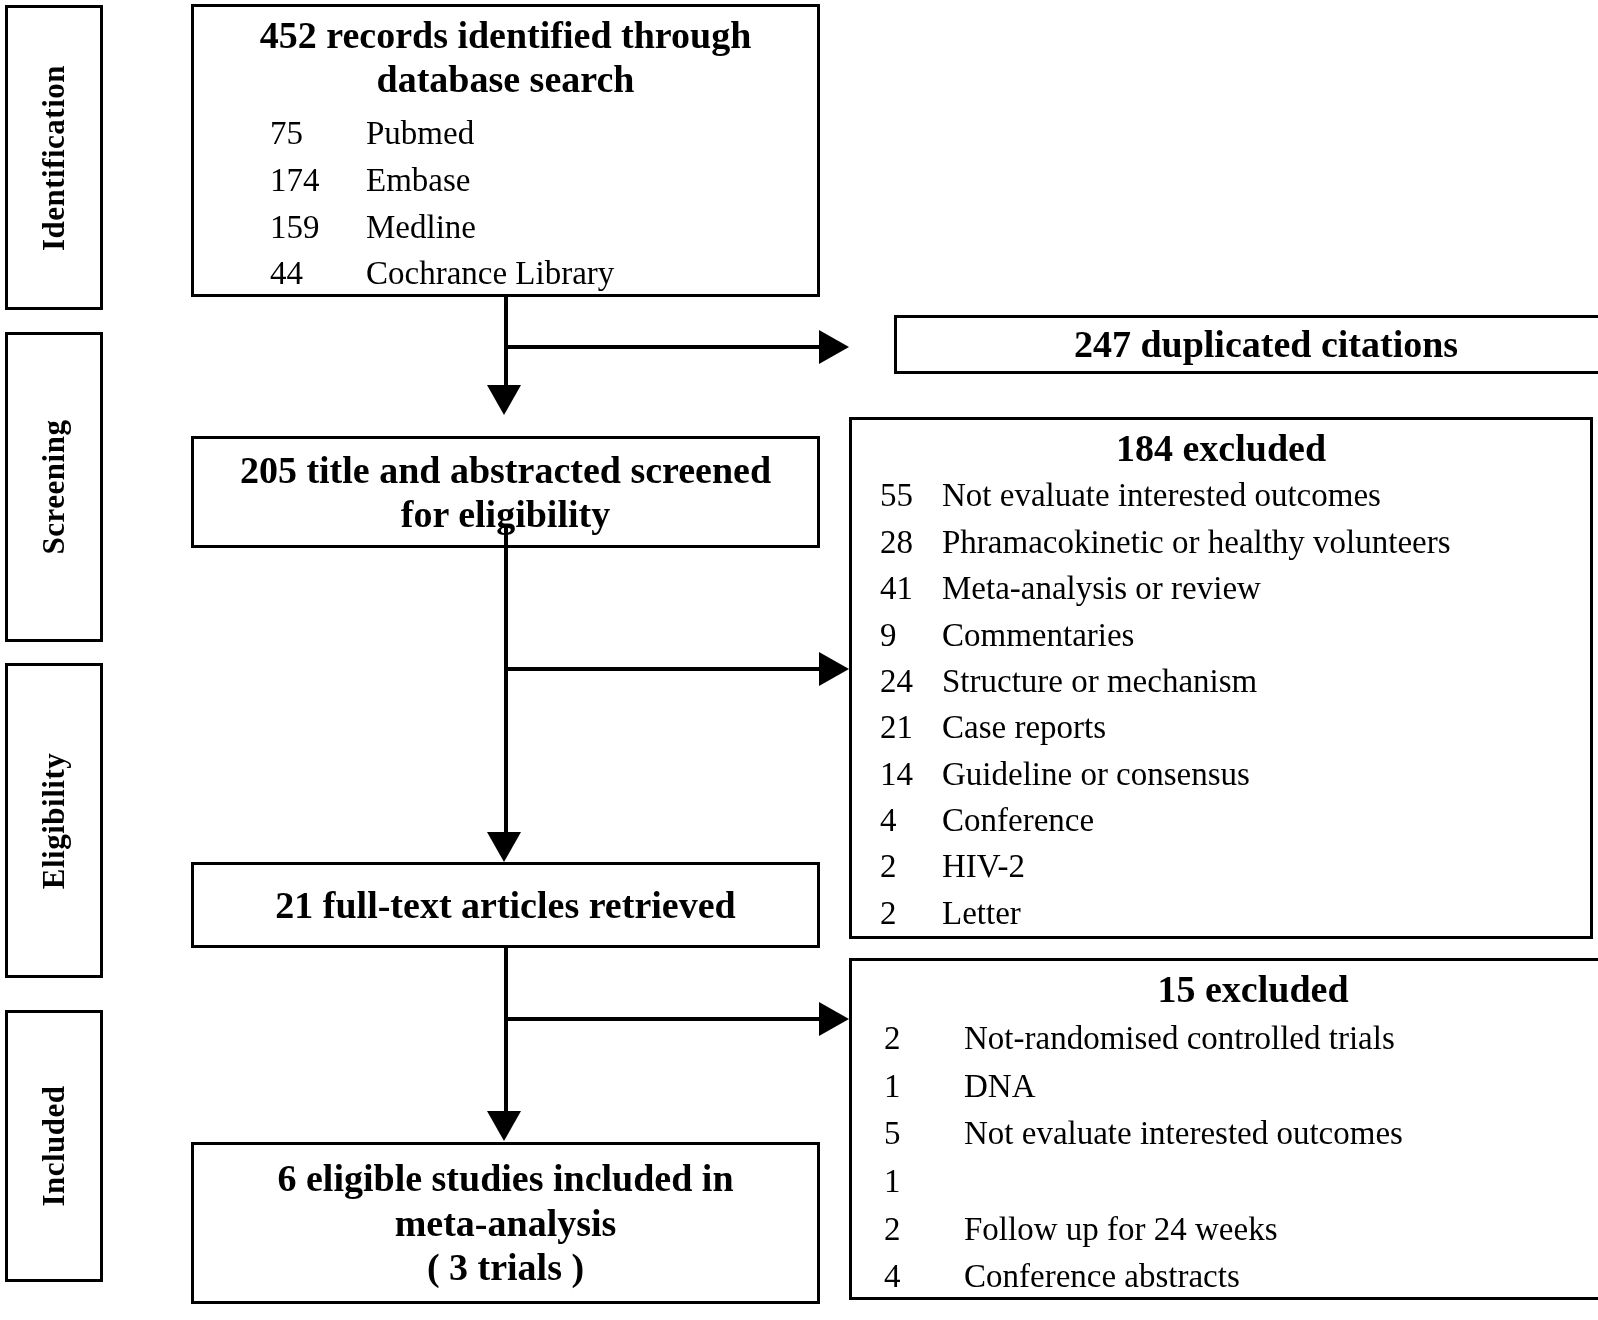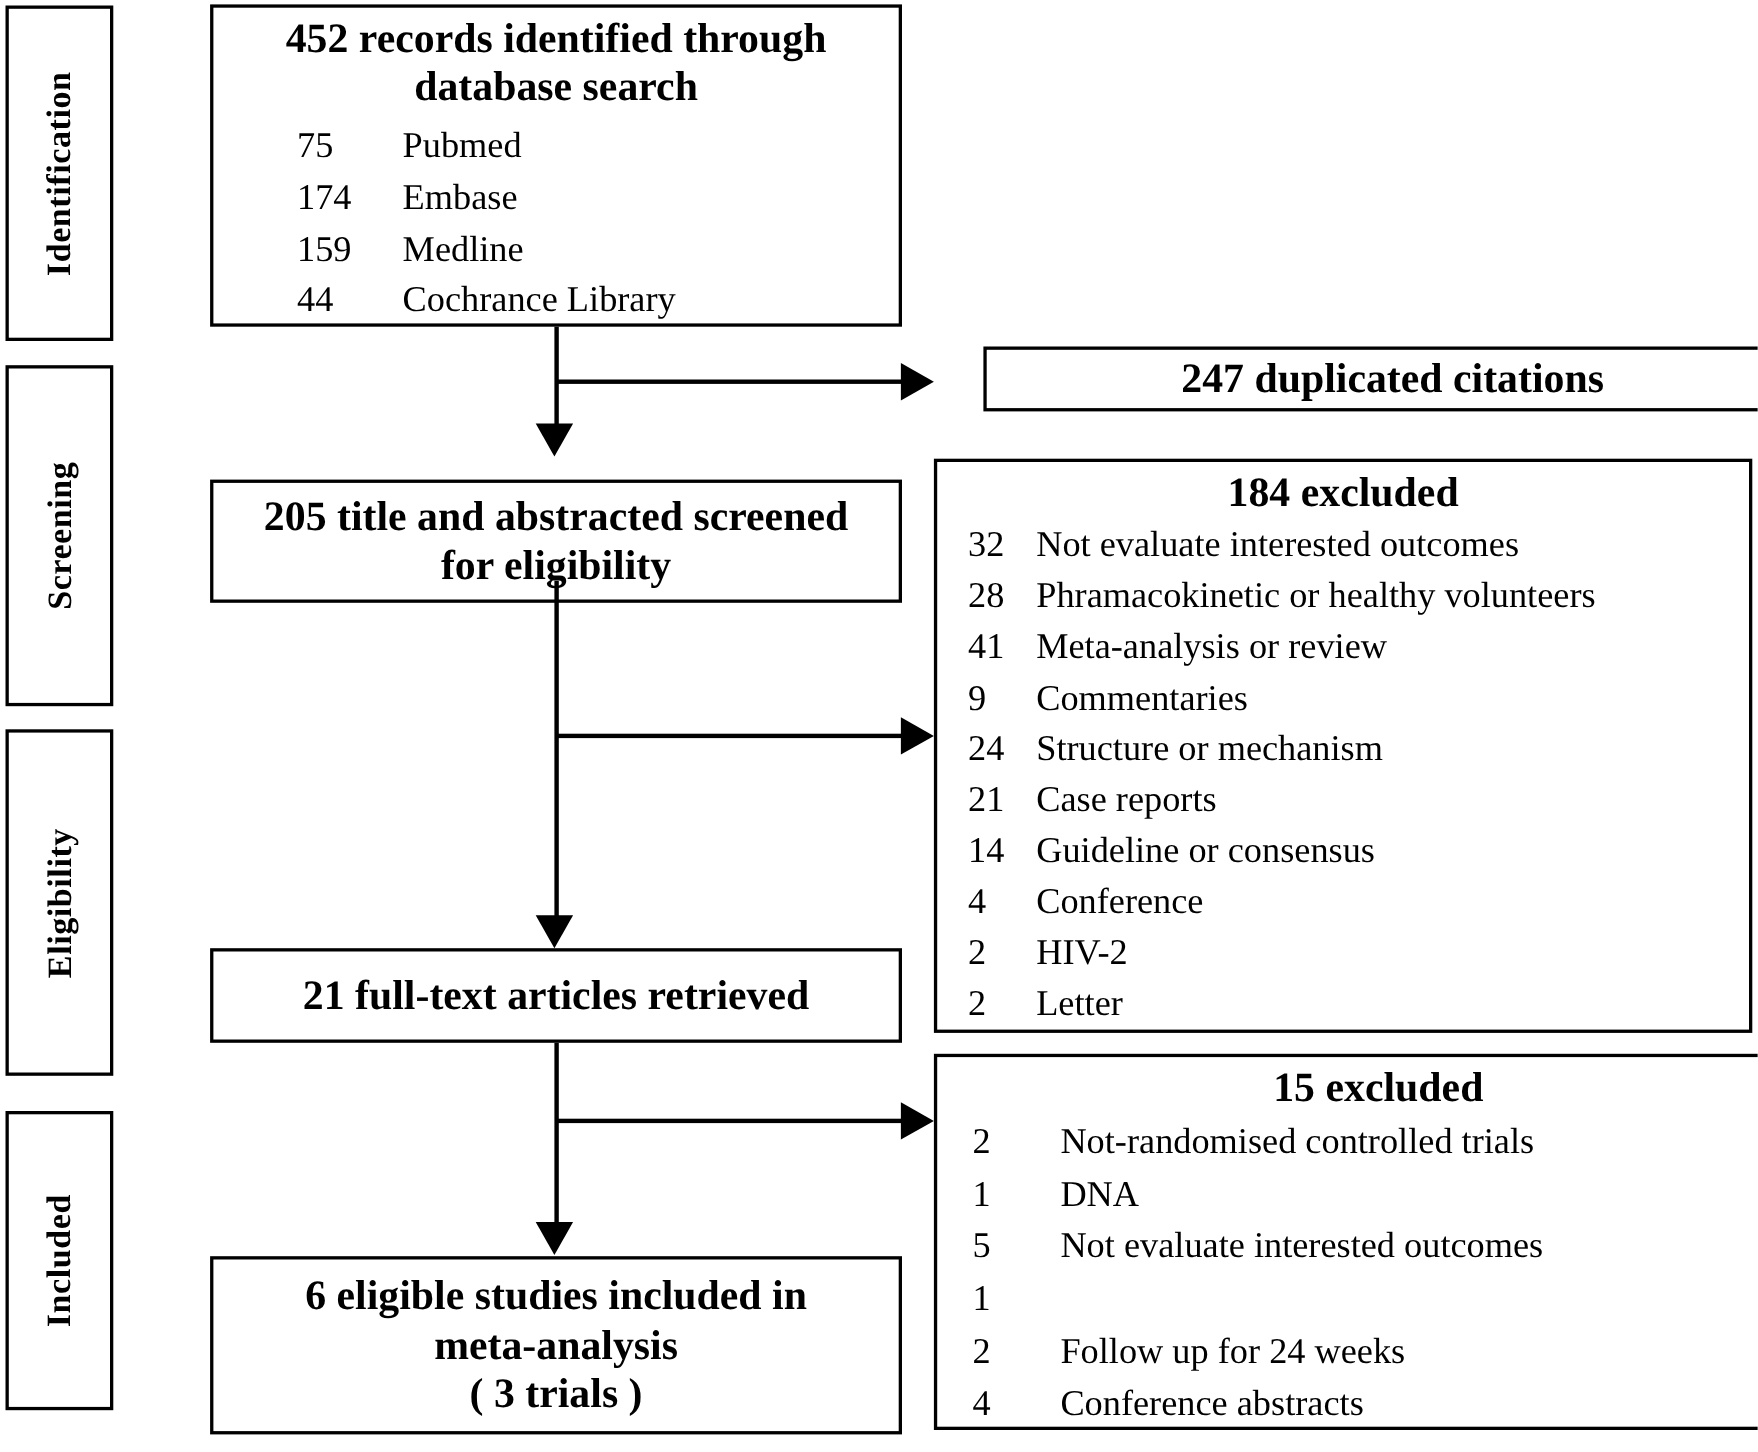--- a/index.html
+++ b/index.html
@@ -171,21 +171,21 @@
 
   <div class="box flow-box" id="box-screened" style="left:191px; top:416px; width:629px; height:112px;margin-top:20px;">
     <div class="box-title single">205 title and abstracted screened
 for eligibility</div>
   </div>
 
   <div class="box flow-box excl" id="box-excluded-184" style="left:849px; top:417px; width:744px; height:522px;">
     <div class="box-title">184  excluded</div>
     <div class="detail-list">
       <div class="detail-row">
-        <span class="detail-num">32</span>
+        <span class="detail-num">55</span>
         <span class="detail-text">Not evaluate interested outcomes</span>
       </div>
       <div class="detail-row">
         <span class="detail-num">28</span>
         <span class="detail-text">Phramacokinetic or healthy volunteers</span>
       </div>
       <div class="detail-row">
         <span class="detail-num">41</span>
         <span class="detail-text">Meta-analysis or review</span>
       </div>

